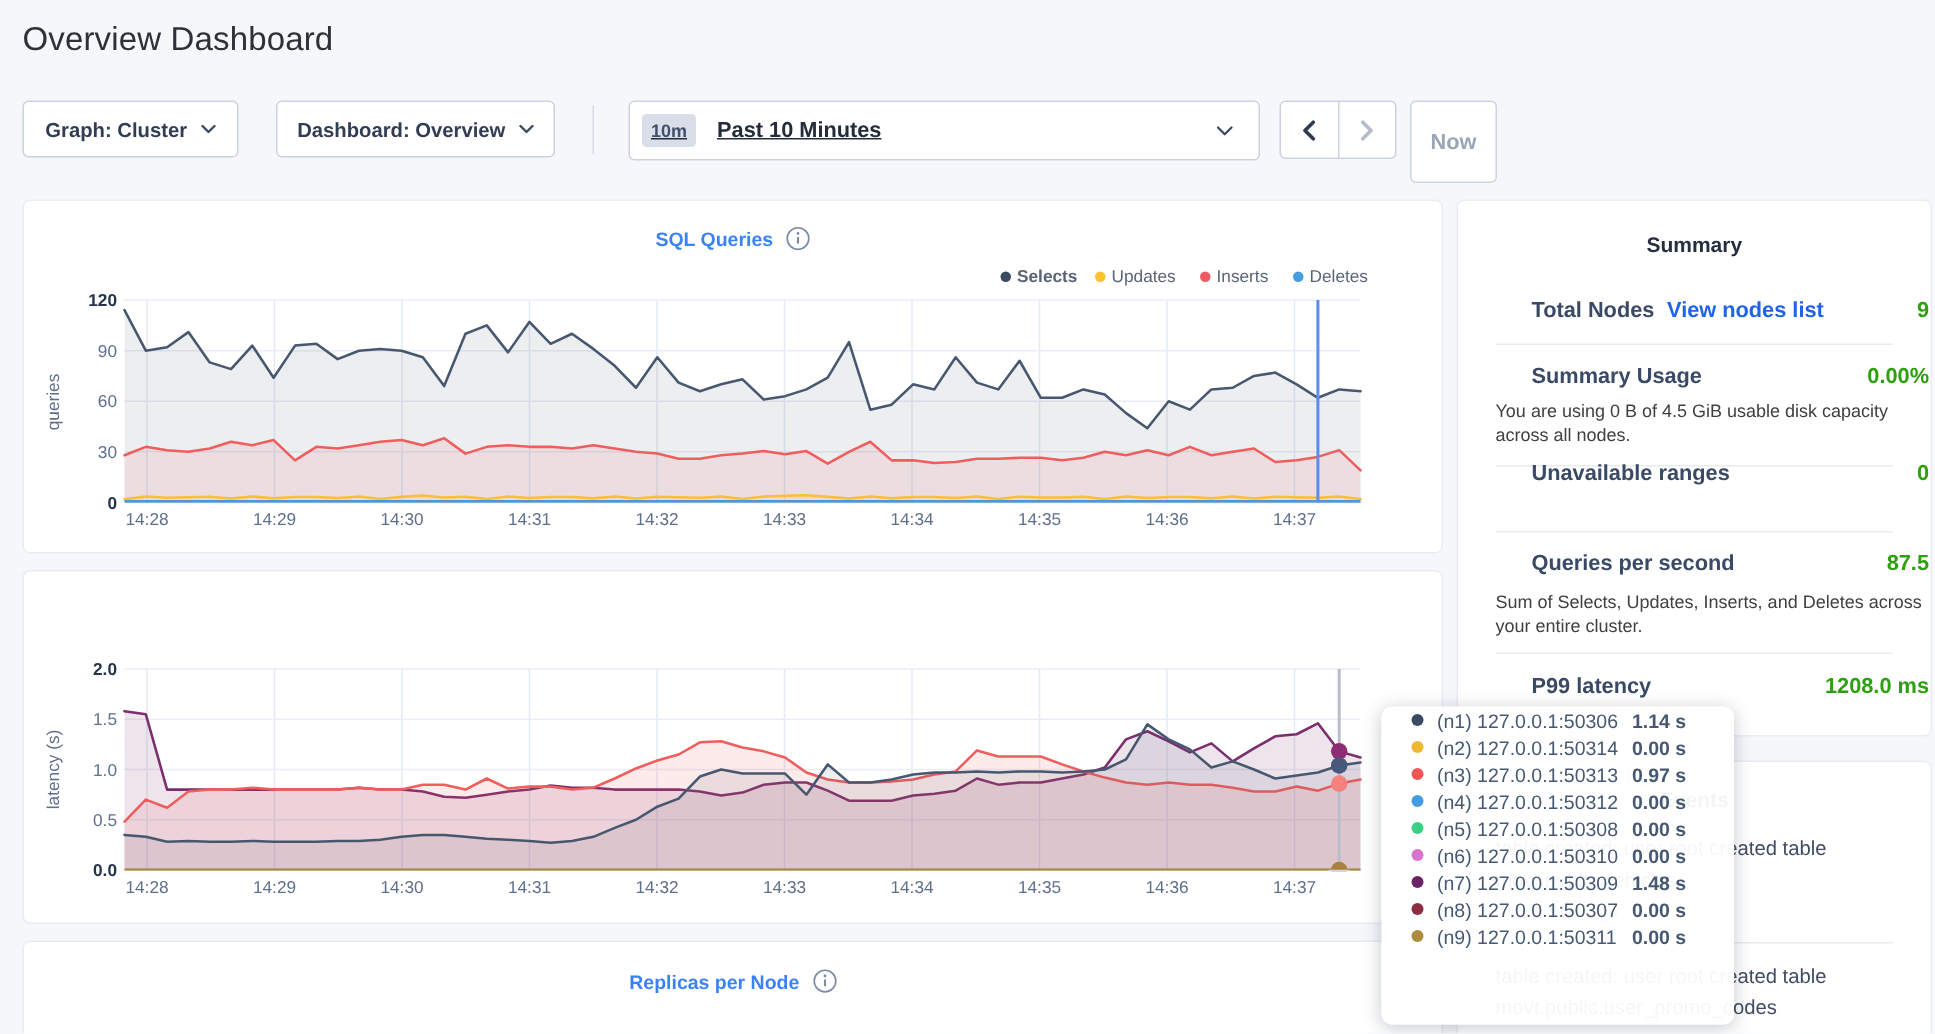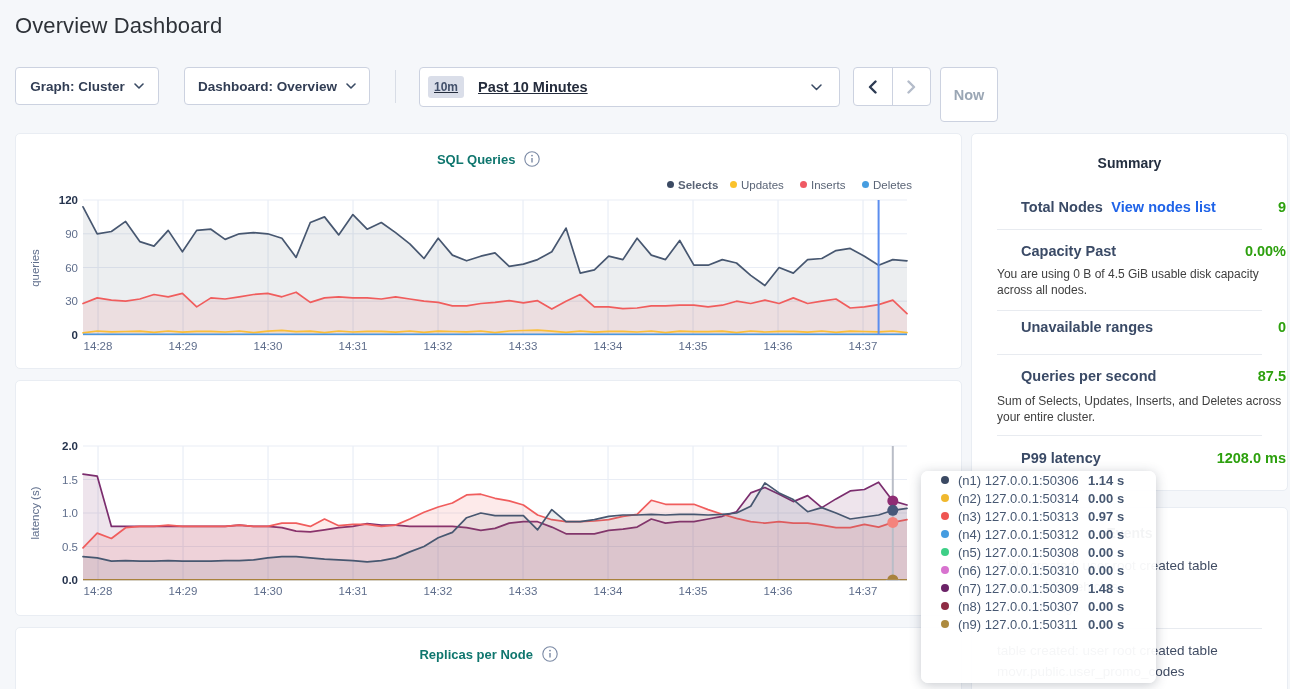--- a/index.html
+++ b/index.html
@@ -1,21 +1,21 @@
 <!DOCTYPE html>
 <html><head><meta charset="utf-8">
 <style>
 * { margin:0; padding:0; box-sizing:border-box; }
 html,body { width:1290px; height:689px; background:#f5f7fa; font-family:"Liberation Sans",sans-serif; position:relative; overflow:hidden; }
 .card { position:absolute; background:#fff; border:1px solid #e9edf3; border-radius:5px; }
 h1 { position:absolute; left:15px; top:13px; font-size:22px; font-weight:500; color:#2e3238; letter-spacing:0.1px; }
 .btn { position:absolute; background:#fff; border:1px solid #ccd2e0; border-radius:4px; display:flex; align-items:center; justify-content:center; font-weight:bold; font-size:13.5px; color:#313d54; }
 .vdiv { position:absolute; width:1px; background:#d8dde6; }
 .badge { background:#dadee9; border-radius:3px; font-weight:bold; font-size:12px; color:#42506b; padding:4px 6px; margin-right:14px; }
-.ctitle { position:absolute; width:100%; text-align:center; font-size:13px; font-weight:bold; color:#0f766e; }
+.ctitle { position:absolute; width:100%; text-align:center; font-size:13px; font-weight:bold; color:#3b82f6; }
 .litem { position:absolute; top:44px; height:13px; display:flex; align-items:center; font-size:11.5px; color:#5a6476; }
 .ldot { width:7px; height:7px; border-radius:50%; margin-right:4px; display:inline-block; flex:none; }
 .srow { position:absolute; left:997px; width:265px; display:flex; justify-content:space-between; align-items:baseline;margin-left:24px; }
 .sname { font-weight:bold; font-size:14.5px; color:#3a4a66; }
 .sval { font-weight:bold; font-size:14.5px; color:#2da00e; }
 .sdesc { position:absolute; left:997px; width:290px; font-size:12px; color:#404040; line-height:16px; }
 .sdiv { position:absolute; left:997px; width:265px; height:1px; background:#e8ebf0; }
 .link { color:#1f63e8; }
 .tooltip { position:absolute; left:921px; top:471px; width:235px; height:212px; background:rgba(255,255,255,0.95);
   border-radius:7px; box-shadow:0 2px 12px rgba(50,60,80,0.28); z-index:20; }
@@ -168,26 +168,26 @@
 
 <div class="card" style="left:971px; top:133px; width:317px; height:358px;">
   <div class="ctitle" style="top:21px; font-size:14px; color:#242f40;">Summary</div>
 </div>
 <div class="srow" style="top:198px;">
     <span><span class="sname">Total Nodes</span> <span class="link" style="font-weight:bold;font-size:14.5px;margin-left:4px;">View nodes list</span></span>
     <span class="sval">9</span>
   </div>
 <div class="sdiv" style="top:229px;"></div>
 <div class="srow" style="top:243px;">
-    <span class="sname">Capacity Past</span>
+    <span class="sname">Summary Usage</span>
     <span class="sval">0.00%</span>
   </div>
 <div class="sdesc" style="top:266px;">You are using 0 B of 4.5 GiB usable disk capacity<br>across all nodes.</div>
 <div class="sdiv" style="top:310px;"></div>
-<div class="srow" style="top:319px;">
+<div class="srow" style="top:308px;">
     <span class="sname">Unavailable ranges</span>
     <span class="sval">0</span>
   </div>
 <div class="sdiv" style="top:354px;"></div>
 <div class="srow" style="top:368px;">
     <span class="sname">Queries per second</span>
     <span class="sval">87.5</span>
   </div>
 <div class="sdesc" style="top:393px;">Sum of Selects, Updates, Inserts, and Deletes across<br>your entire cluster.</div>
 <div class="sdiv" style="top:435px;"></div>

